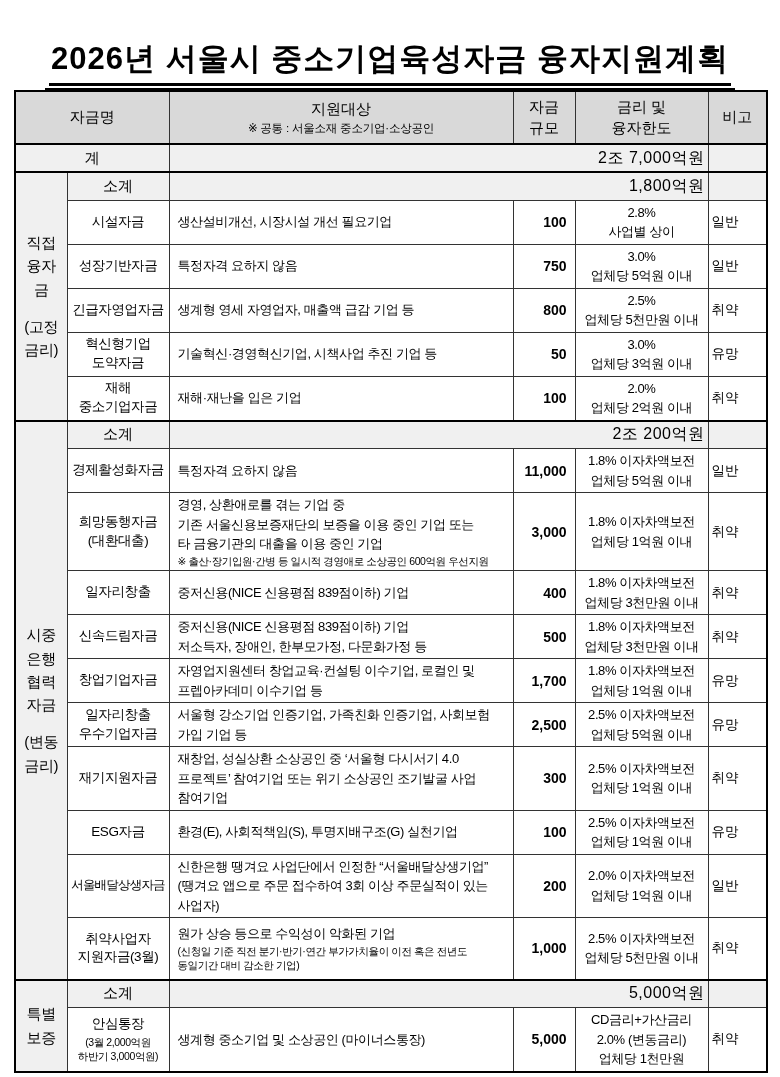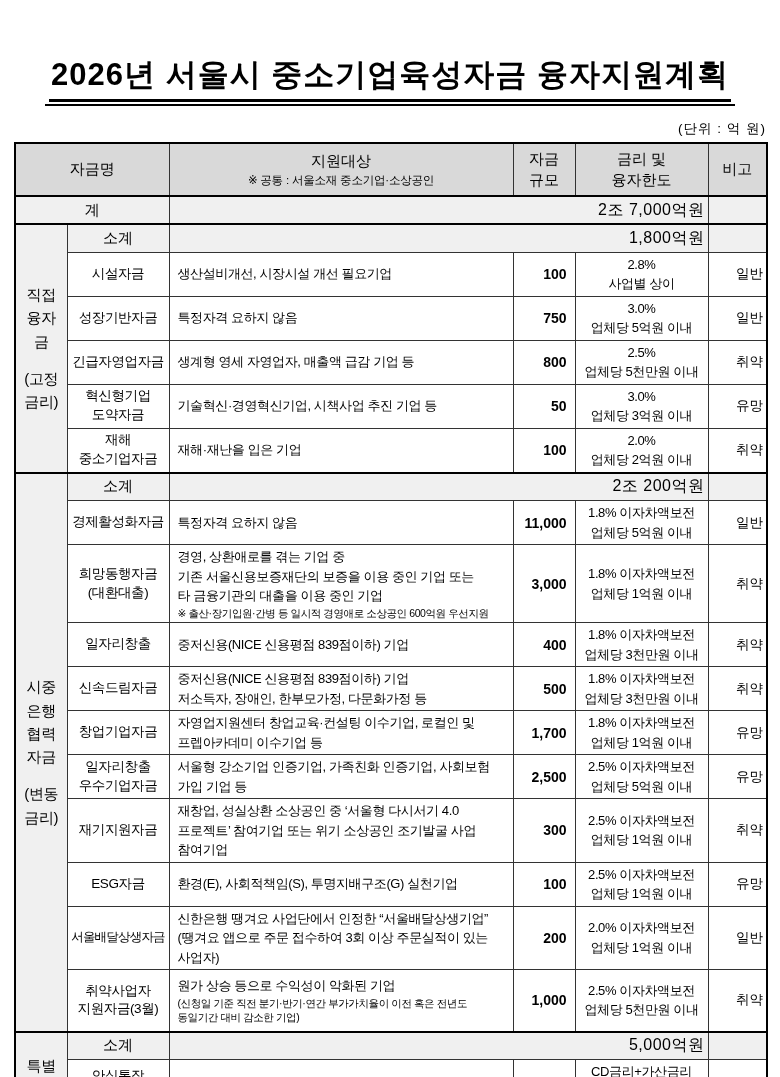--- a/index.html
+++ b/index.html
@@ -13,21 +13,21 @@
 
   
   .title{
     text-align:center;
     margin:0;
     padding-top:38px;
     font-size:31px;
     font-weight:bold;
     letter-spacing:1px;
   }
-  .tu-out{display:inline-block;border-bottom:2px solid #000;padding:0 4px 2px;margin-top:16px;}
+  .tu-out{display:inline-block;border-bottom:2px solid #000;padding:0 4px 2px;}
   .tu-in{display:inline-block;border-bottom:3px solid #000;padding:0 2px 3px;}
 
   .unit-note{
     width:752px;
     margin:14px 14px 4px 14px;
     text-align:right;
     font-size:13.5px;
     letter-spacing:1px;
   }
 
@@ -71,40 +71,39 @@
   td.grp .grp-rate{margin-top:14px;}
 
   
   td.c-name{text-align:center;font-size:13.5px;line-height:1.4;letter-spacing:-0.4px;}
   td.c-name .name-note{font-size:10.5px;line-height:1.35;margin-top:1px;letter-spacing:-0.4px;}
   td.c-name.tight{font-size:12.5px;letter-spacing:-0.8px;}
   td.c-target{text-align:left;font-size:13px;line-height:1.5;padding-left:8px;padding-right:4px;letter-spacing:-0.4px;}
   td.c-target .note{font-size:10.5px;line-height:1.4;letter-spacing:-0.4px;}
   td.c-scale{text-align:right;font-size:14px;padding-right:8px;font-weight:bold;}
   td.c-rate{text-align:center;font-size:13px;line-height:1.5;letter-spacing:-0.4px;}
-  td.c-remark{text-align:right;font-size:13.5px;}
+  td.c-remark{text-align:left;font-size:13.5px;}
 
   
   tr.r28{height:28px;}
   tr.r43{height:43px;}
   tr.r44{height:44px;}
   tr.r58{height:58px;}
   tr.r62{height:62px;}
   tr.r77{height:77px;}
 </style>
 </head>
 <body>
 
 <div class="page">
 
   <h1 class="title">
     <span class="tu-out"><span class="tu-in">2026년  서울시  중소기업육성자금  융자지원계획</span></span>
   </h1>
 
-  <div class="unit-note">(단위 : 억 원)</div>
 
   <table class="plan">
     <colgroup>
       <col style="width:52px">
         <col style="width:102px">
         <col style="width:344px">
       <col style="width:62px">
         <col style="width:133px">
         <col style="width:59px">
     </colgroup>

